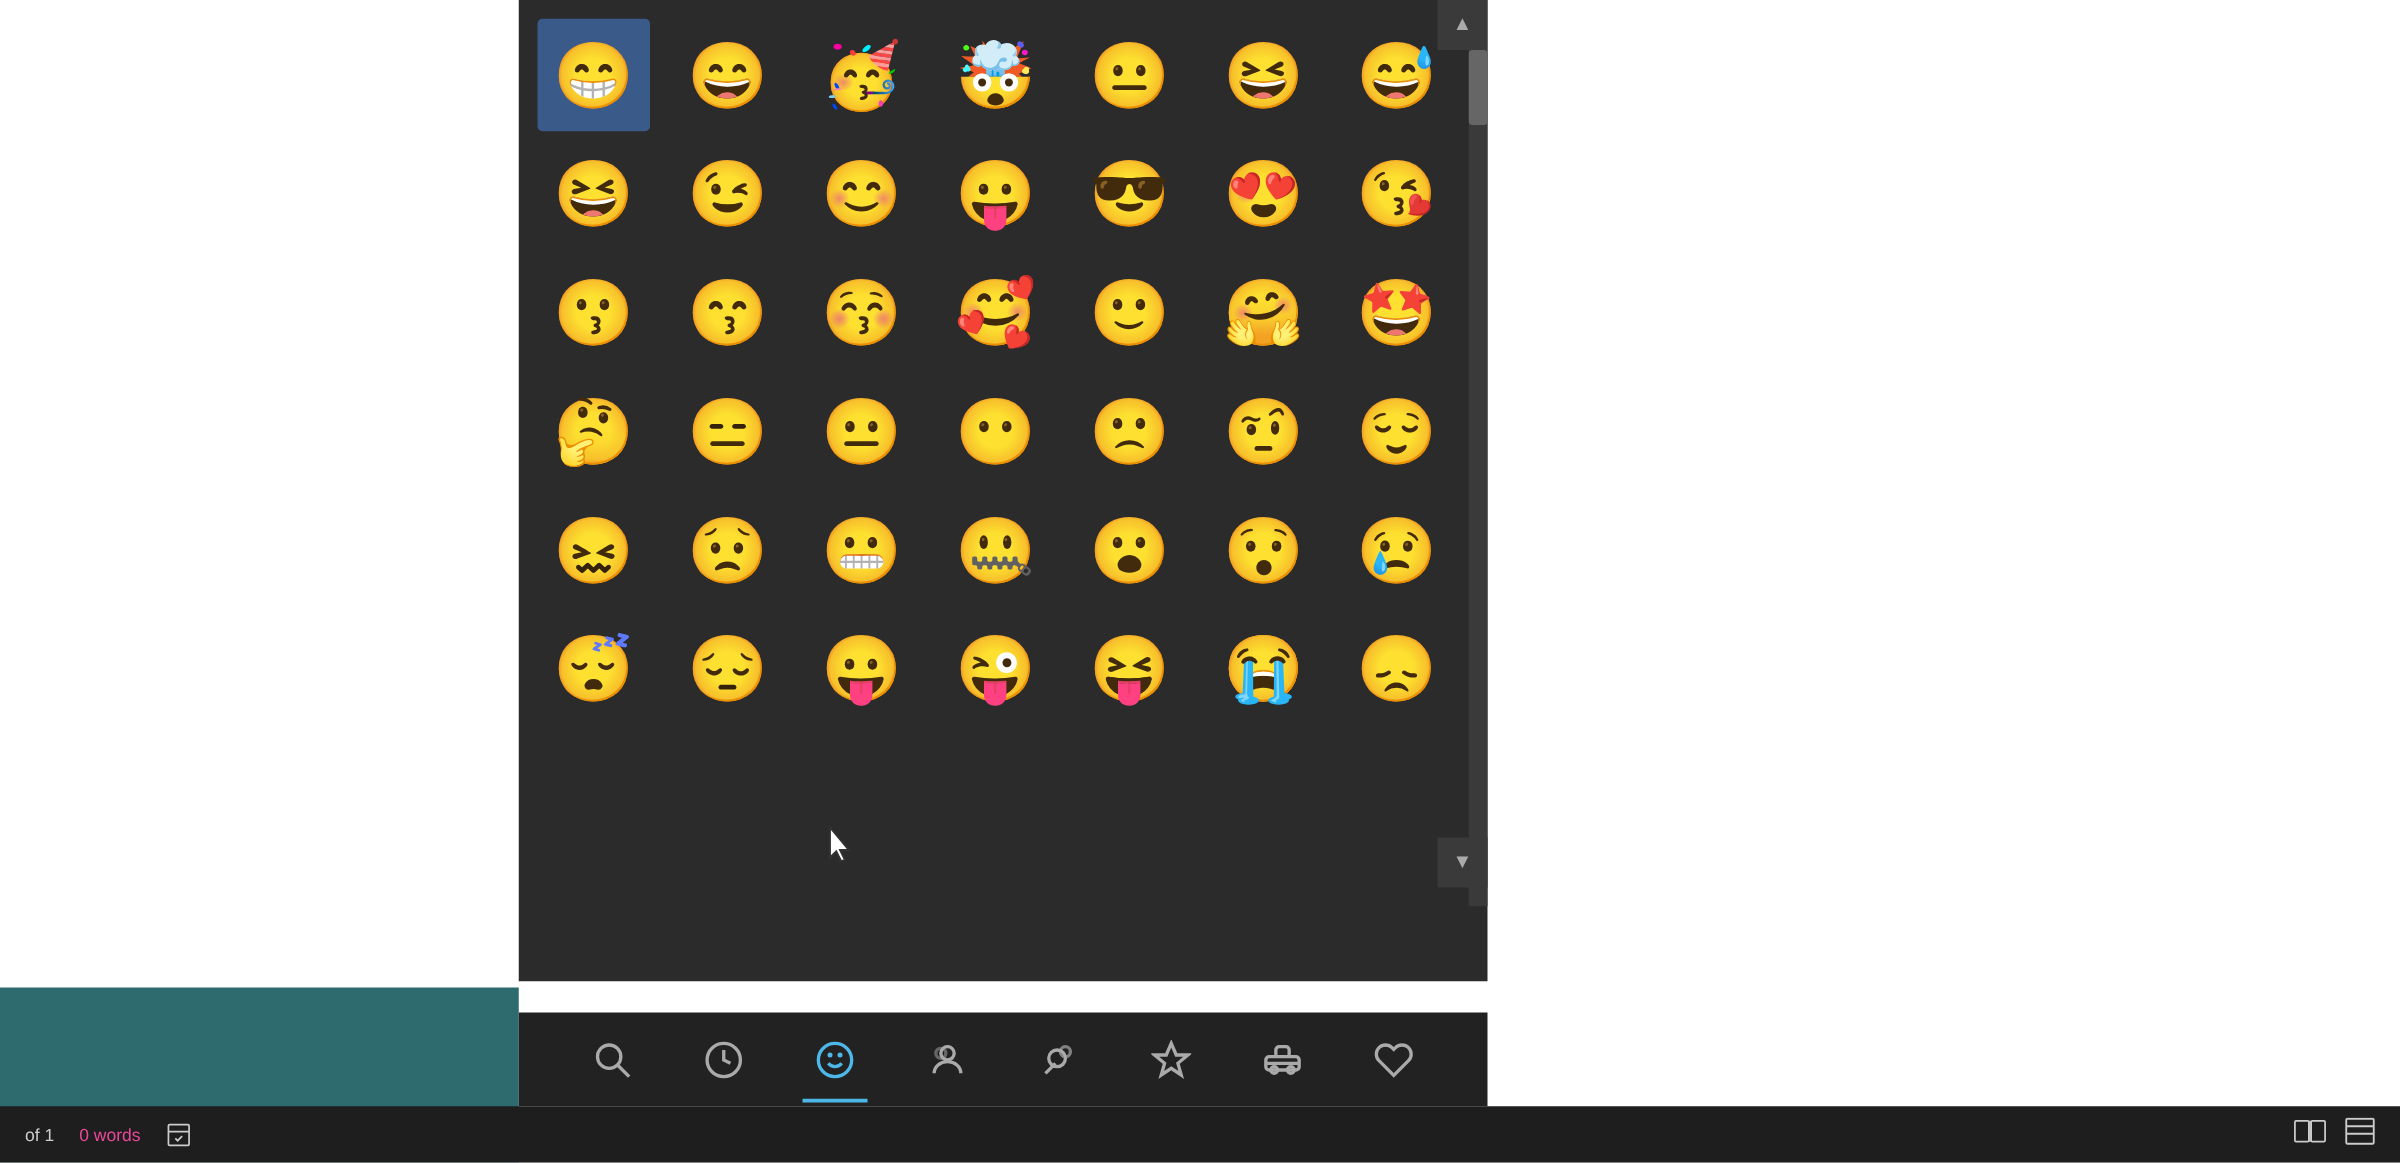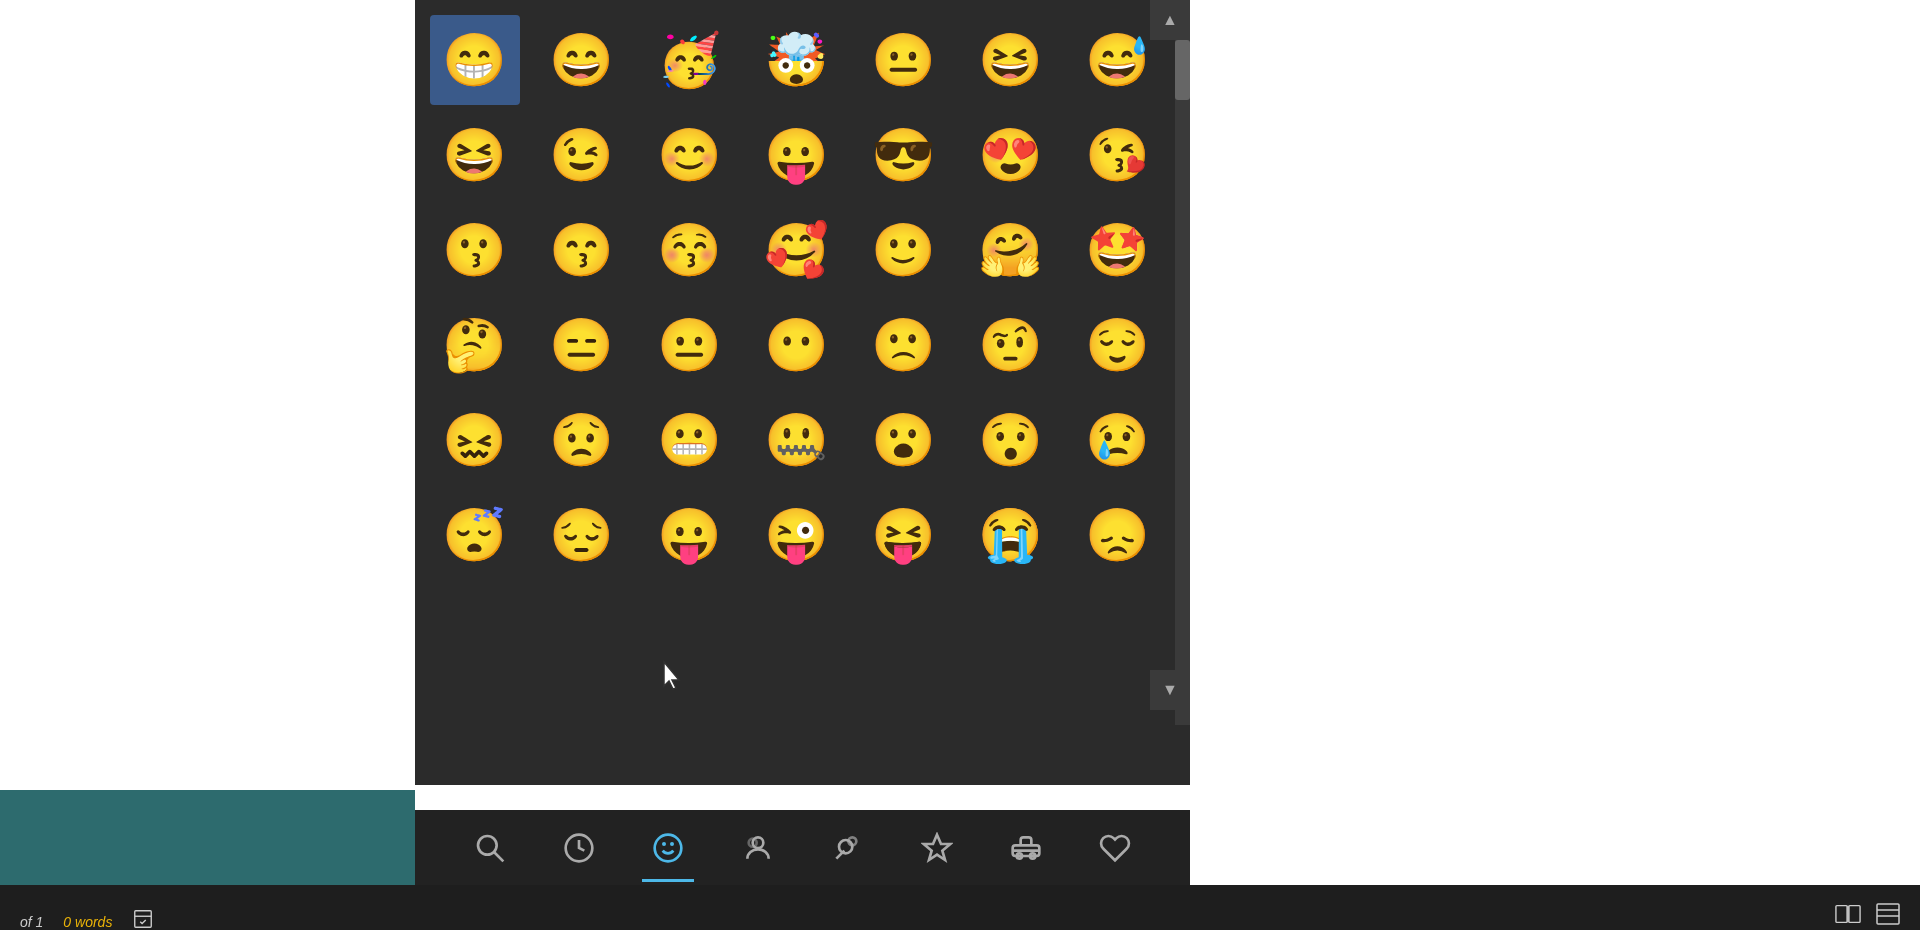--- a/index.html
+++ b/index.html
@@ -35,37 +35,36 @@
 
     
     .status-bar {
       position: absolute;
       bottom: 0;
       left: 0;
       right: 0;
       height: 45px;
       background: #1e1e1e;
       display: flex;
-      align-items: flex-end;
+      align-items: center;
       padding: 0 20px;
       gap: 20px;
       z-index: 10;
-      font-style: italic;
     }
 
     .status-bar .page-info {
       color: #ccc;
       font-size: 14px;
       display: flex;
       align-items: center;
       gap: 8px;
     }
 
     .status-bar .word-count {
-      color: #eab308;
+      color: #ec4899;
       font-size: 14px;
     }
 
     .status-bar .check-icon {
       color: #ccc;
       font-size: 18px;
       display: flex;
       align-items: center;
       gap: 4px;
     }

